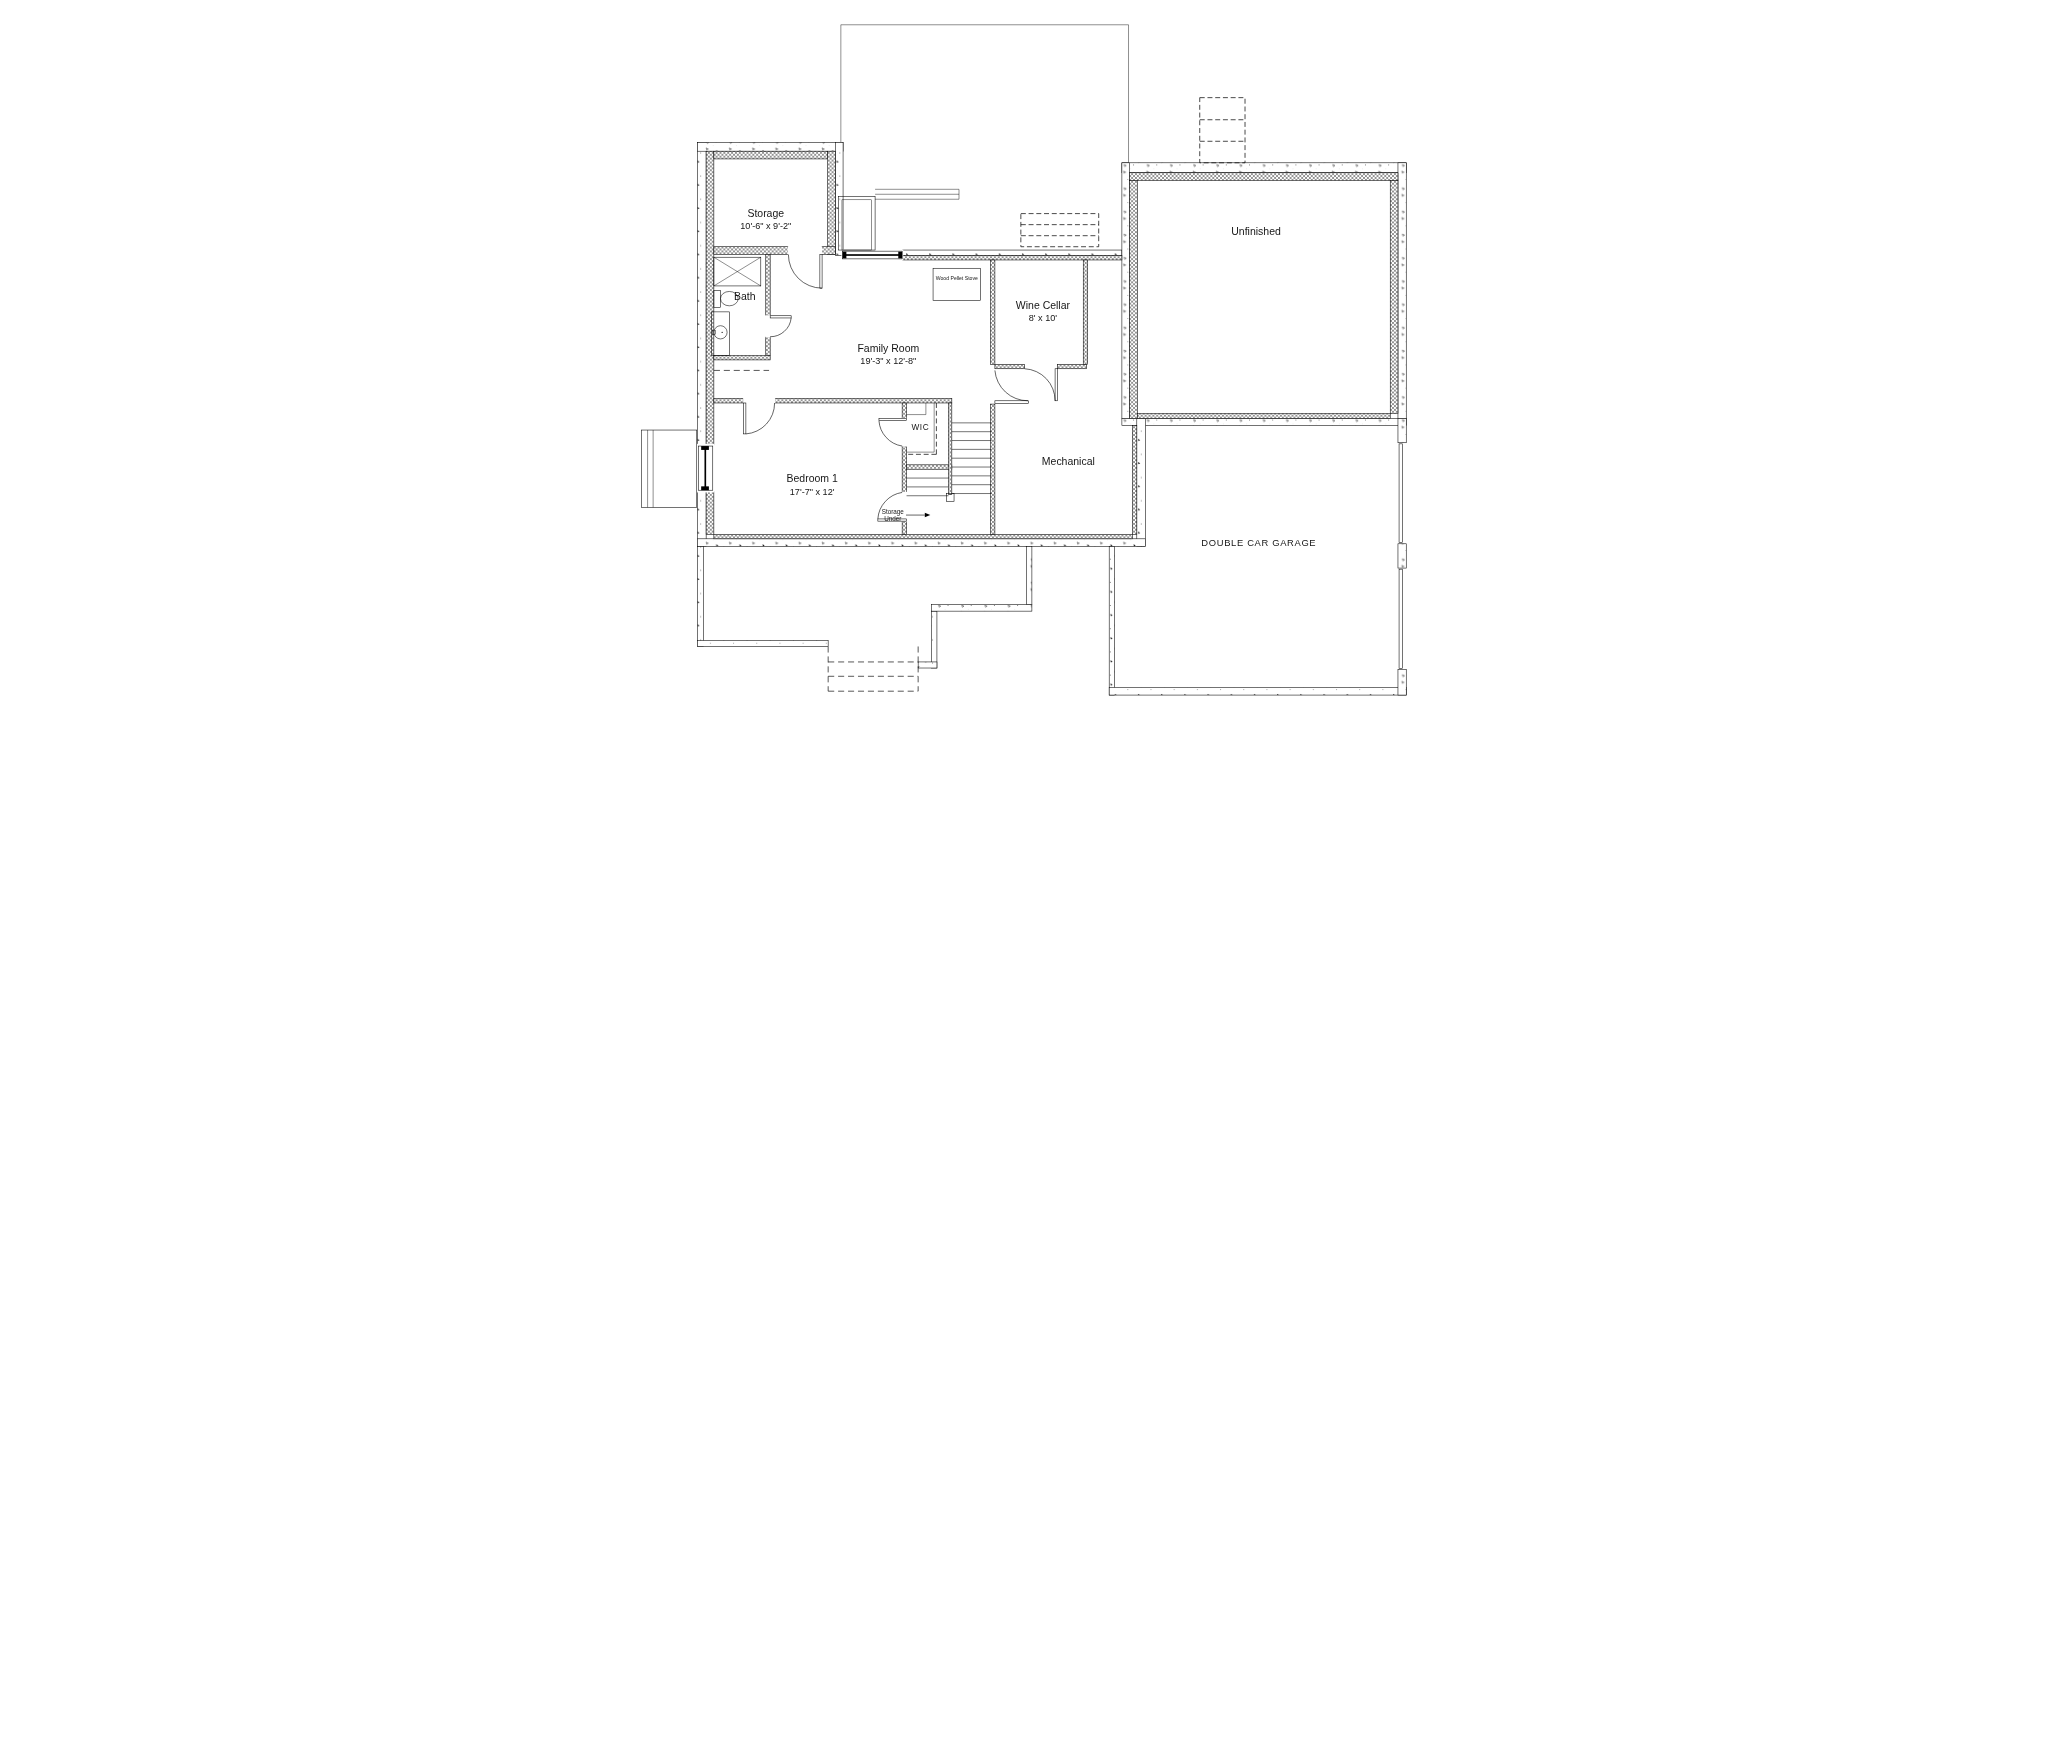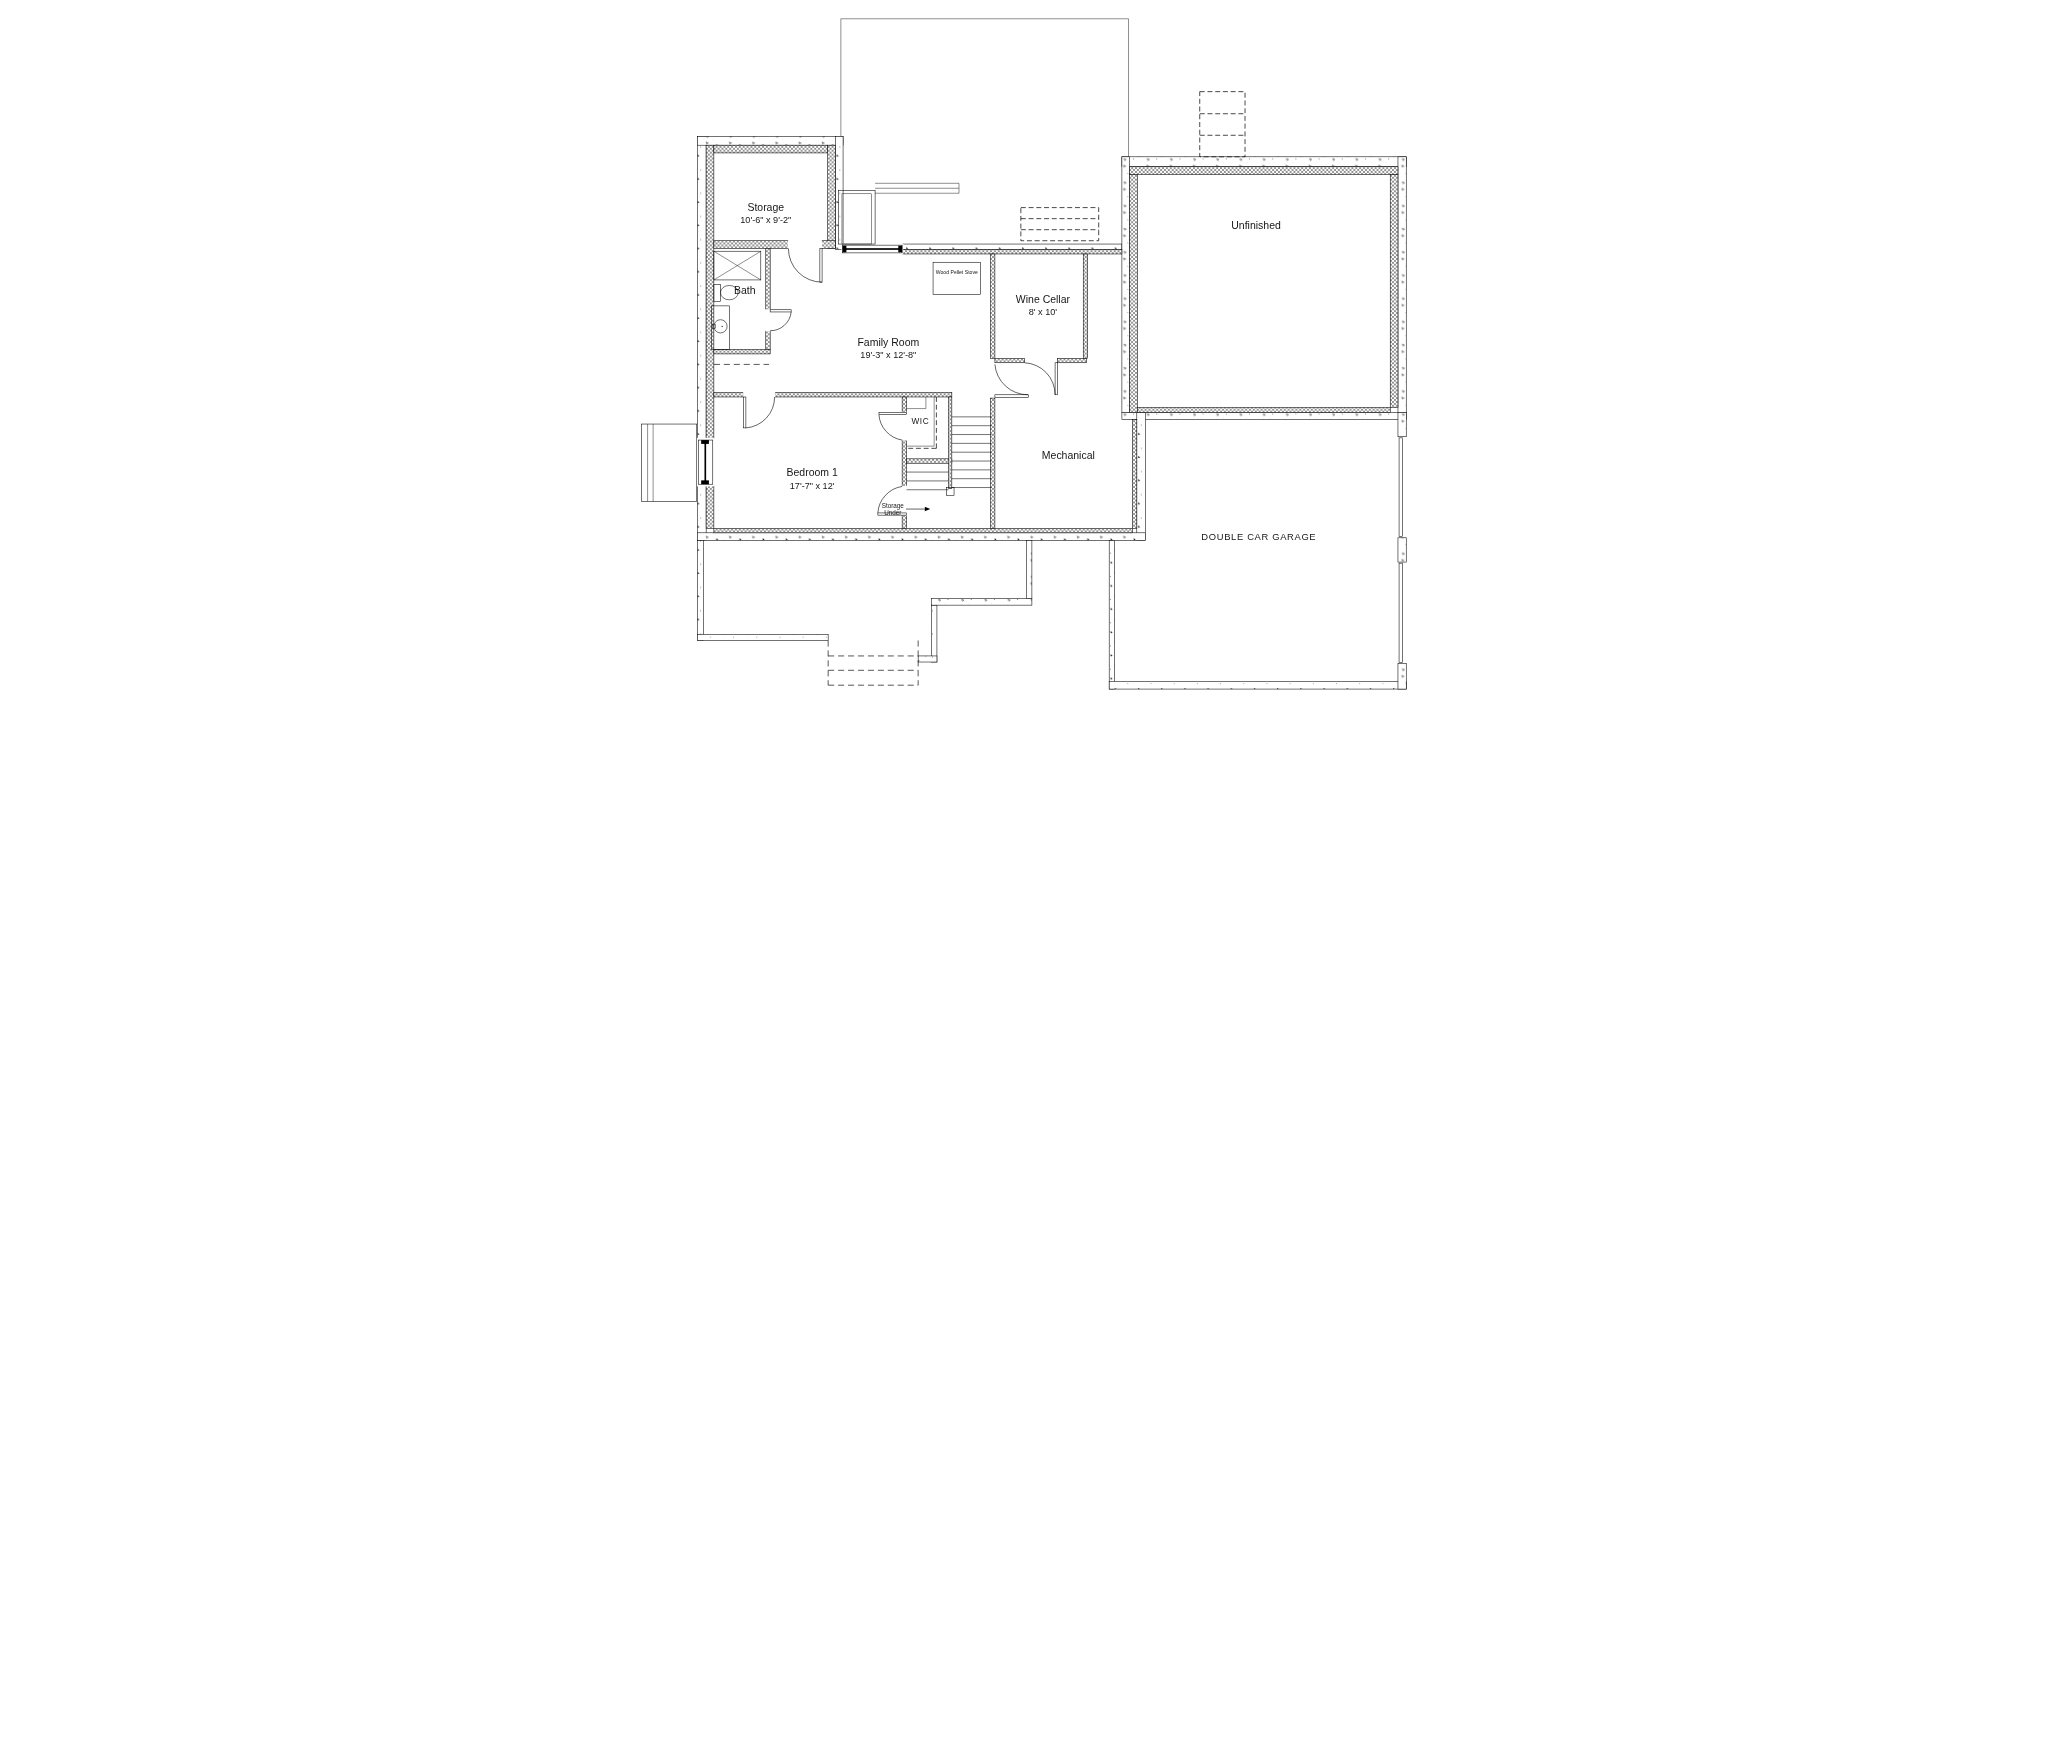--- a/index.html
+++ b/index.html
@@ -1,16 +1,16 @@
 <!DOCTYPE html>
 <html style="font-size:8.8px"><head>
 <meta charset="utf-8">
 <style>
   html,body{margin:0;padding:0;background:#ffffff;}
-  .sheet{width:100%;max-width:826px;margin:0 auto;background:#c2410c;}
+  .sheet{width:100%;max-width:826px;margin:6px auto;background:#c2410c;}
   svg{display:block;width:100%;height:auto;background:#fff;}
   text{font-family:"Liberation Sans","DejaVu Sans",sans-serif;fill:#161616;}
   .rname{font-size:19px;}
   .rdims{font-size:16.5px;}
   .small{font-size:11.5px;}
   .tiny{font-size:9.3px;}
   .caps{font-size:17px;letter-spacing:1.2px;}
   .wic{font-size:15px;letter-spacing:1px;}
   .xh{fill:url(#hatch);stroke:#000;stroke-width:1;}
   .conc{fill:url(#conc);stroke:#000;stroke-width:1;}

